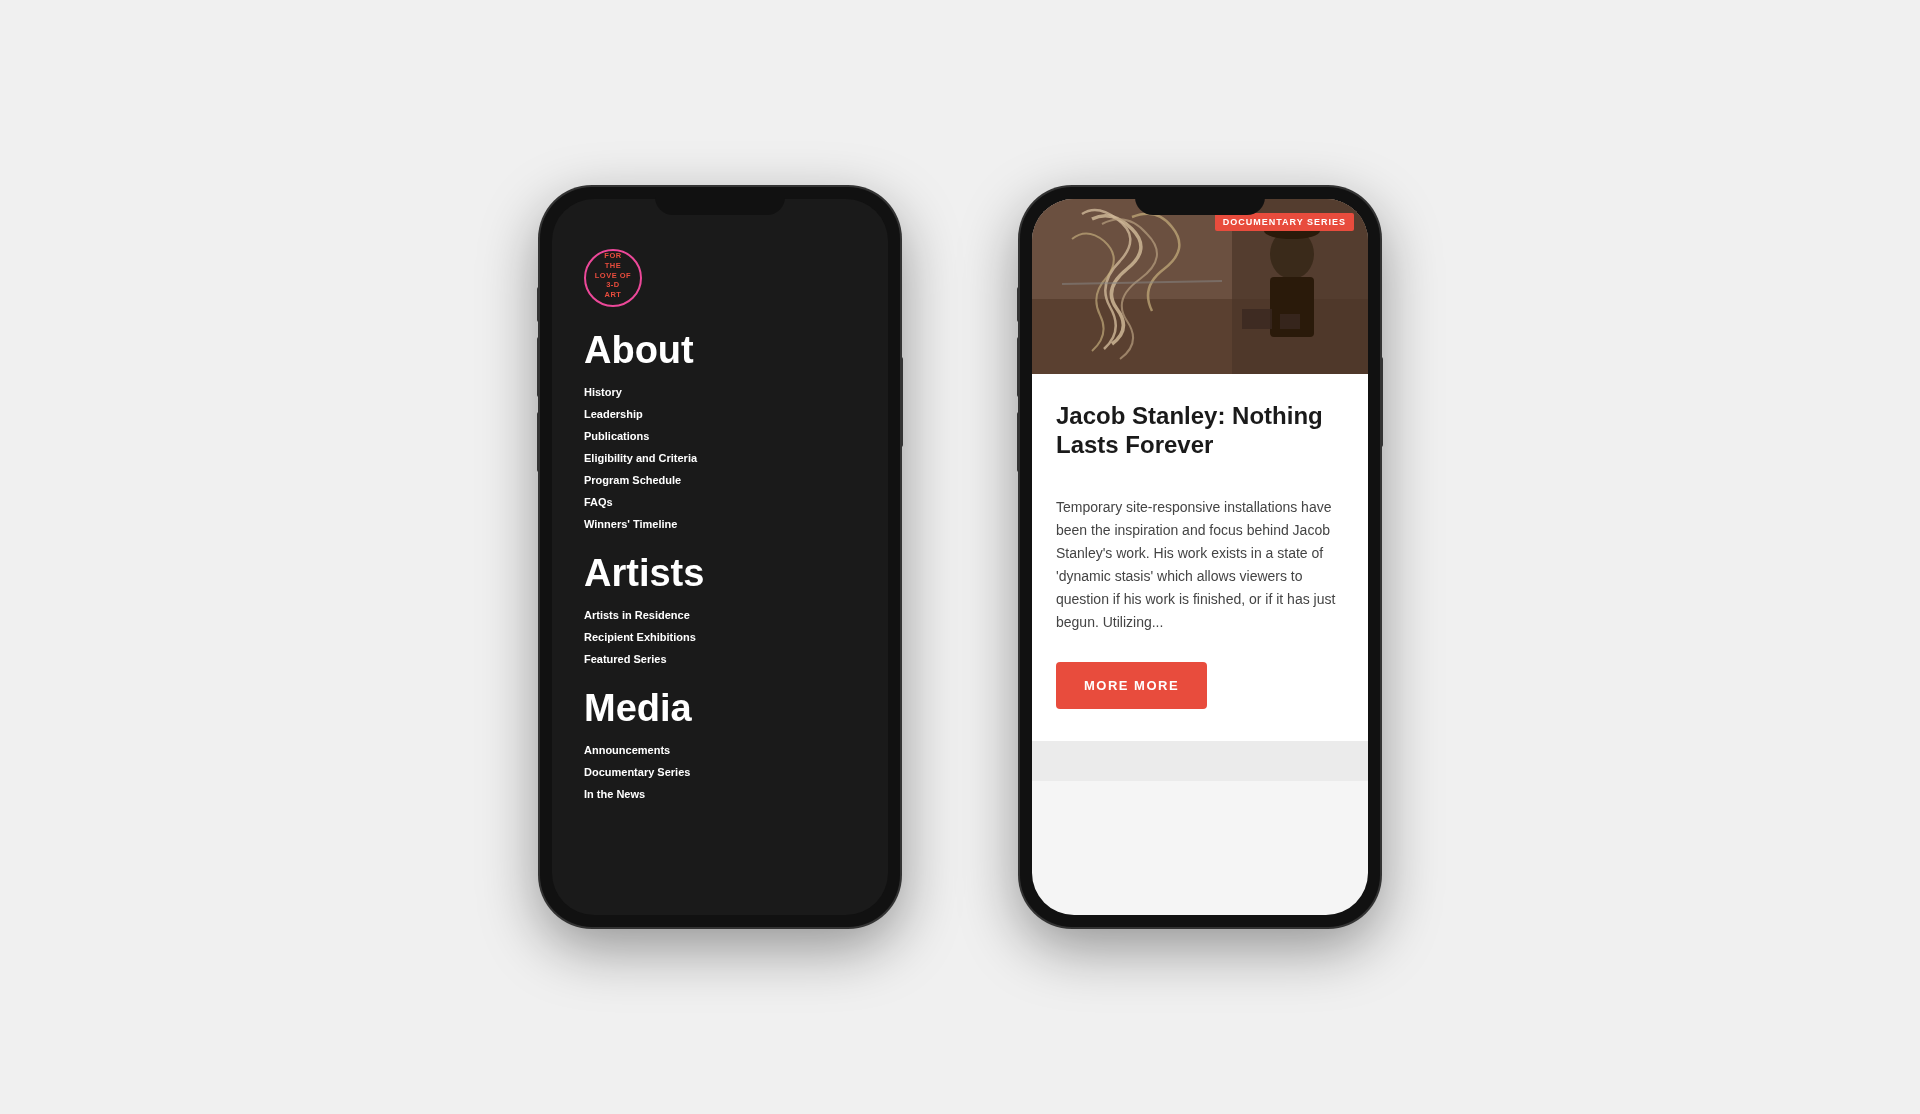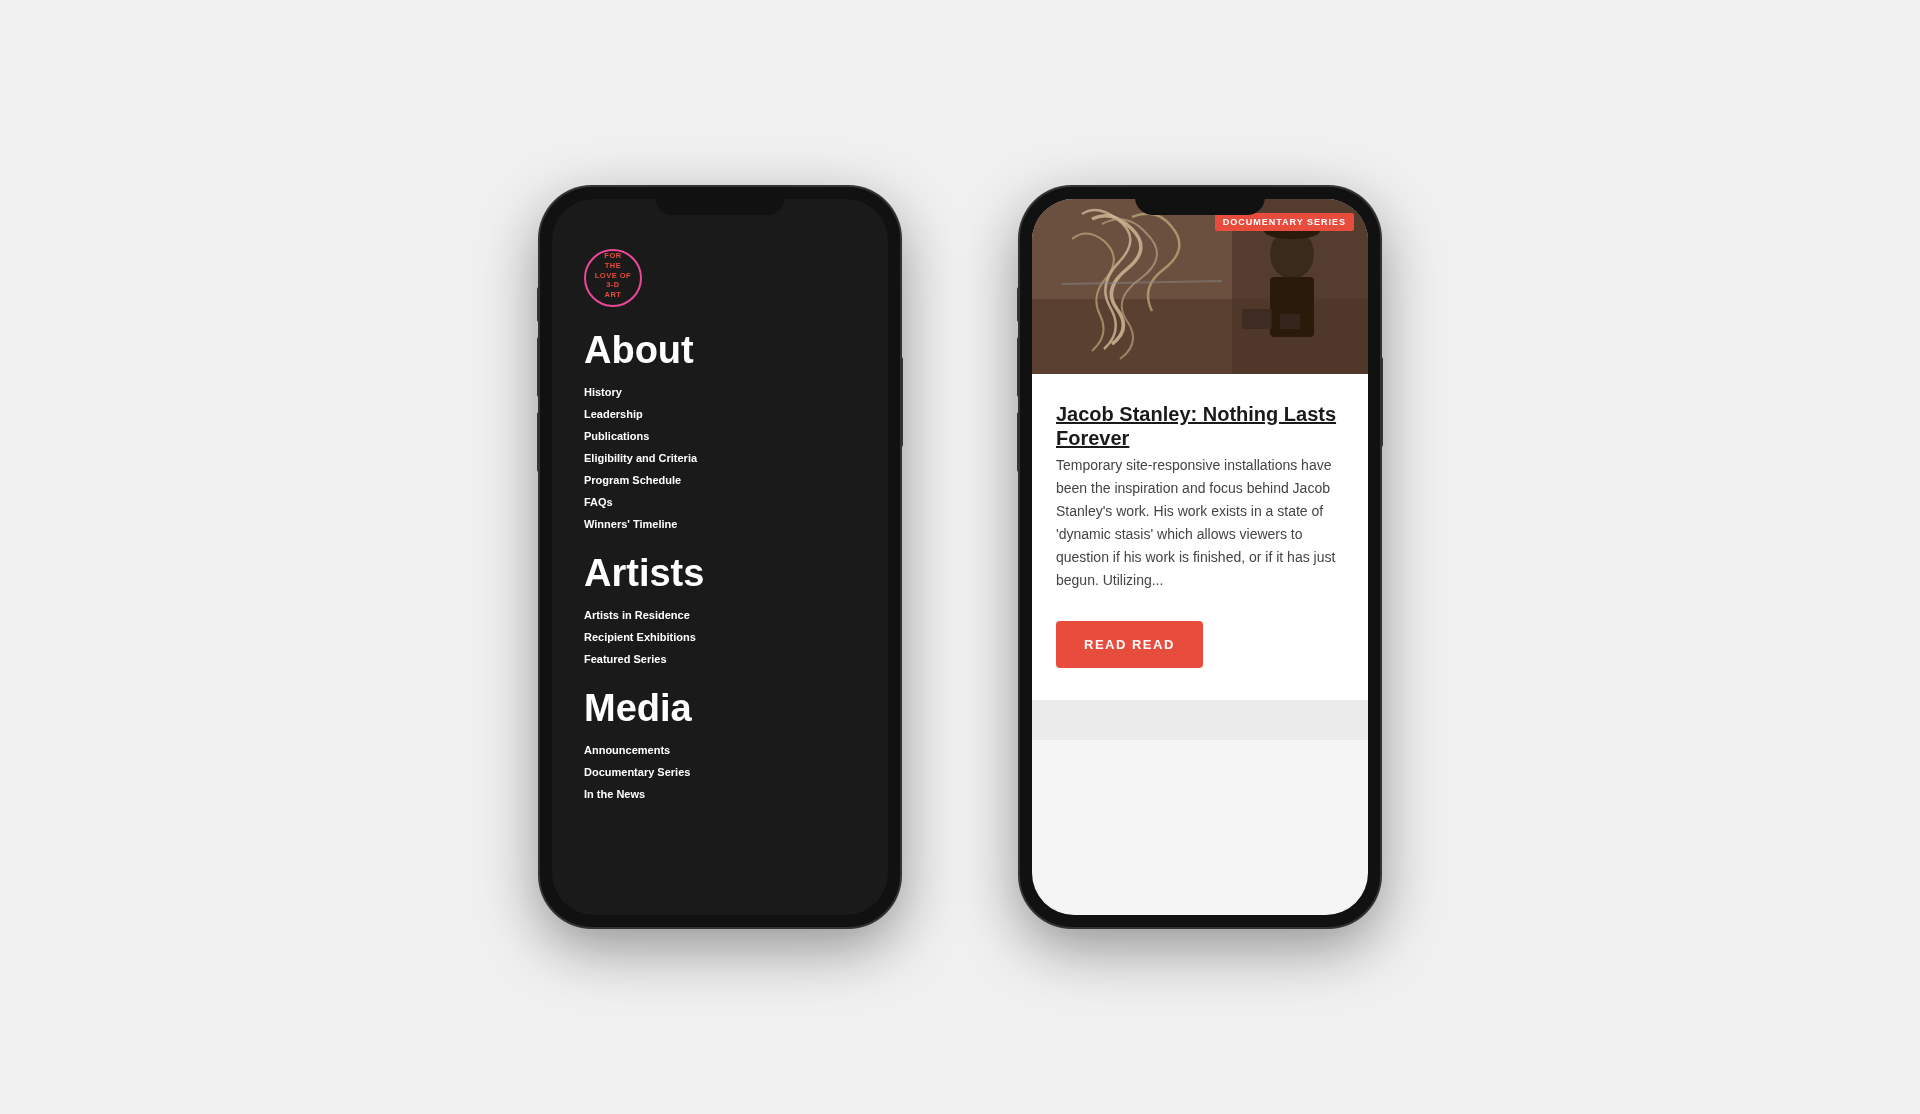--- a/index.html
+++ b/index.html
@@ -179,26 +179,25 @@
       z-index: 5;
     }
 
     .article-content {
       background: white;
       padding: 28px 24px 24px 24px;
       margin: 0;
     }
 
     .article-title {
-      font-size: 20px;
+      font-size: 24px;
       font-weight: 800;
       color: #1a1a1a;
       line-height: 1.2;
-      margin-bottom: 4px;
-      text-decoration: underline;
+      margin-bottom: 36px;
     }
 
     .article-body {
       font-size: 14px;
       color: #444;
       line-height: 1.65;
       margin-bottom: 28px;
     }
 
     .read-more-btn {
@@ -299,20 +298,20 @@
             <rect x="210" y="110" width="30" height="20" fill="#3a2820" opacity="0.8"></rect>
             <rect x="248" y="115" width="20" height="15" fill="#3a2820" opacity="0.8"></rect>
           </svg>
         </div>
         <div class="documentary-badge">DOCUMENTARY SERIES</div>
       </div>
 
       <div class="article-content">
         <h1 class="article-title">Jacob Stanley: Nothing Lasts Forever</h1>
         <p class="article-body">Temporary site-responsive installations have been the inspiration and focus behind Jacob Stanley's work. His work exists in a state of 'dynamic stasis' which allows viewers to question if his work is finished, or if it has just begun. Utilizing...</p>
-        <button class="read-more-btn">READ READ</button>
+        <button class="read-more-btn">MORE MORE</button>
       </div>
 
       <div class="article-footer"></div>
 
     </div>
   </div>
 </div>
 
 </body></html>

